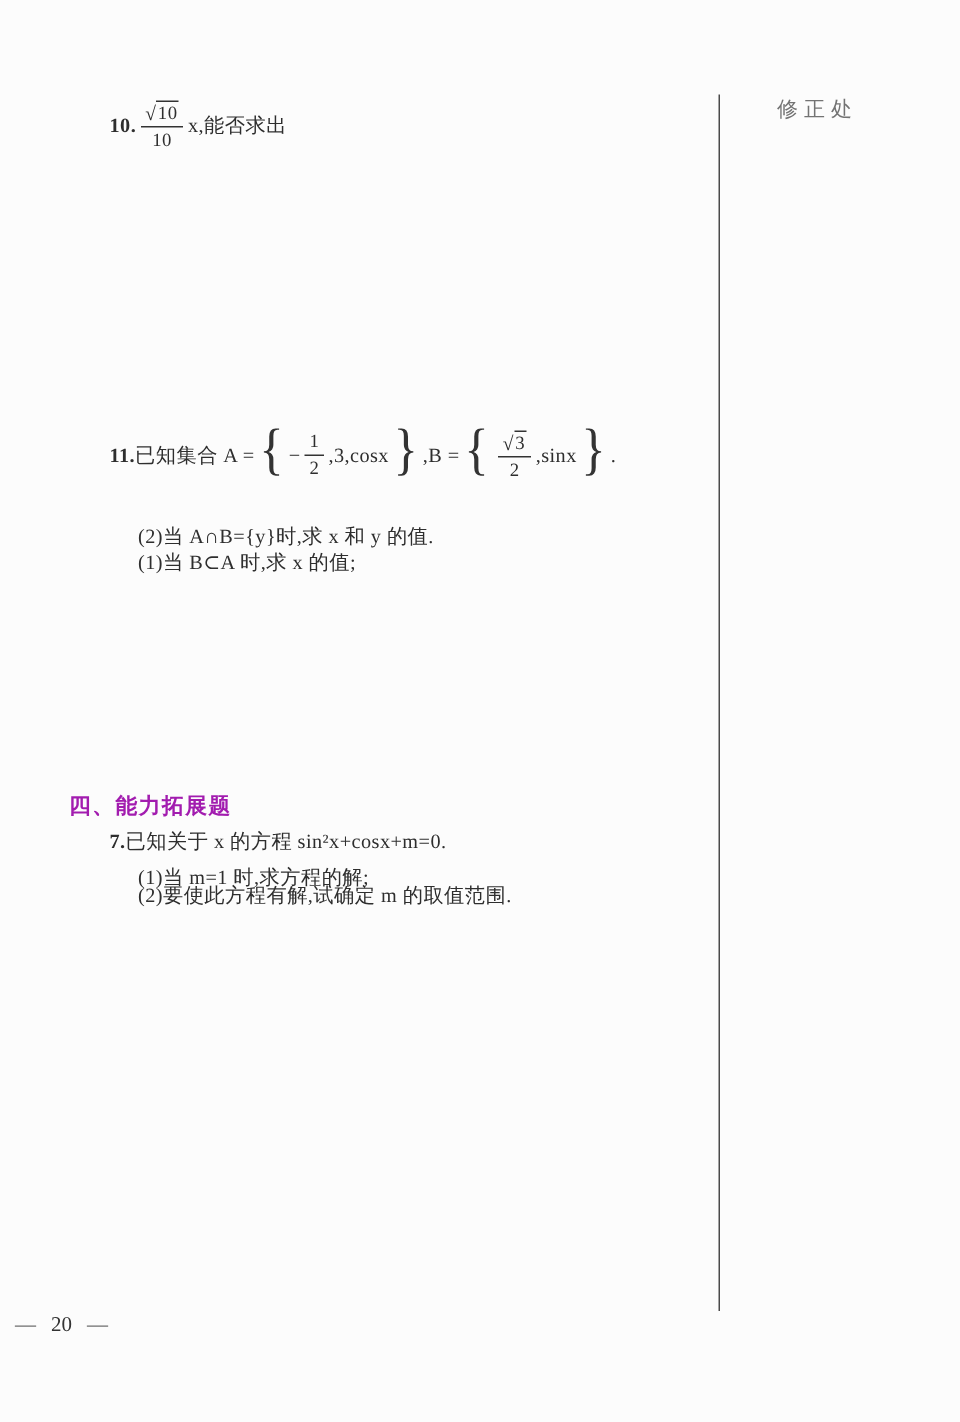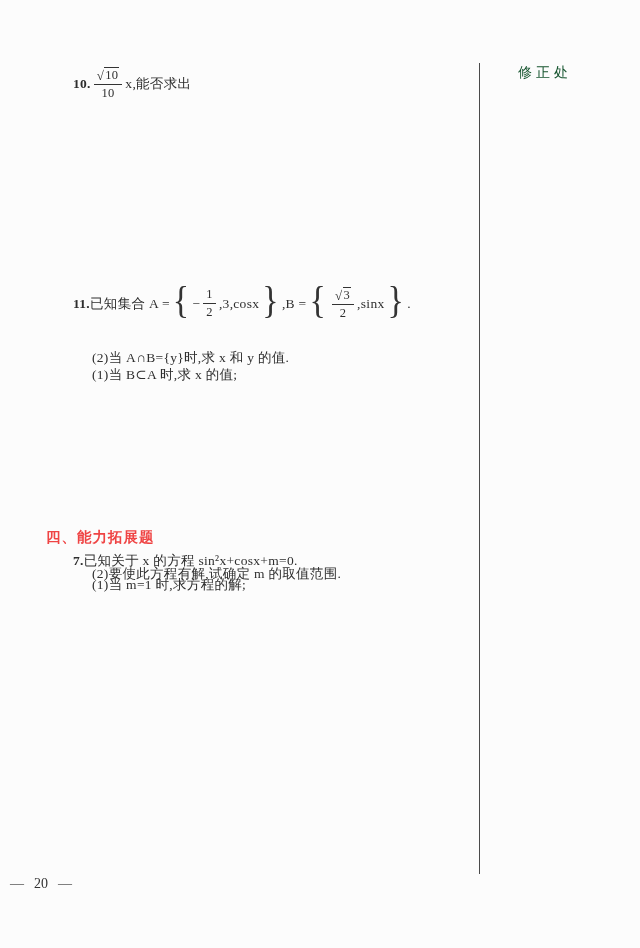--- a/index.html
+++ b/index.html
@@ -69,30 +69,30 @@
     position:absolute;
     left:479px;top:63px;
     width:1px;height:811px;
     background:#4a4a4a;
   }
   .margin-label{
     position:absolute;
     left:518px;top:64px;
     font-size:14px;
     letter-spacing:4px;
-    color:#14532d;
+    color:#737373;
   }
   .section-title{
     position:absolute;
     left:46px;top:528px;
     font-family:"Liberation Sans","DejaVu Sans",sans-serif;
     font-weight:bold;
     font-size:14.5px;
     letter-spacing:1px;
-    color:#ef4444;
+    color:#a21caf;
   }
   .footer{
     position:absolute;
     left:0;top:876px;
     width:640px;
     font-size:14px;
     color:#333;
   }
   .footer .dash{margin:0 10px;color:#555;}
 </style>
@@ -151,21 +151,21 @@
 
   <div class="section-title">四、能力拓展题</div>
 
   <div class="line" style="left:73px;top:551px;">
     <span class="pnum">7.</span>
     <span class="plain">已知关于 x 的方程 sin²x+cosx+m=0.</span>
   </div>
   <div class="line" style="left:92px;top:575px;">
     <span class="plain">(1)当 m=1 时,求方程的解;</span>
   </div>
-  <div class="line" style="left:92px;top:564px;align-items:flex-end;">
+  <div class="line" style="left:92px;top:587px;align-items:flex-end;">
     <span class="plain">(2)要使此方程有解,试确定 m 的取值范围.</span>
   </div>
 
   <div class="footer">
     <span class="dash">—</span><span>20</span><span class="dash">—</span>
   </div>
 
 </div>
 
 </body></html>

